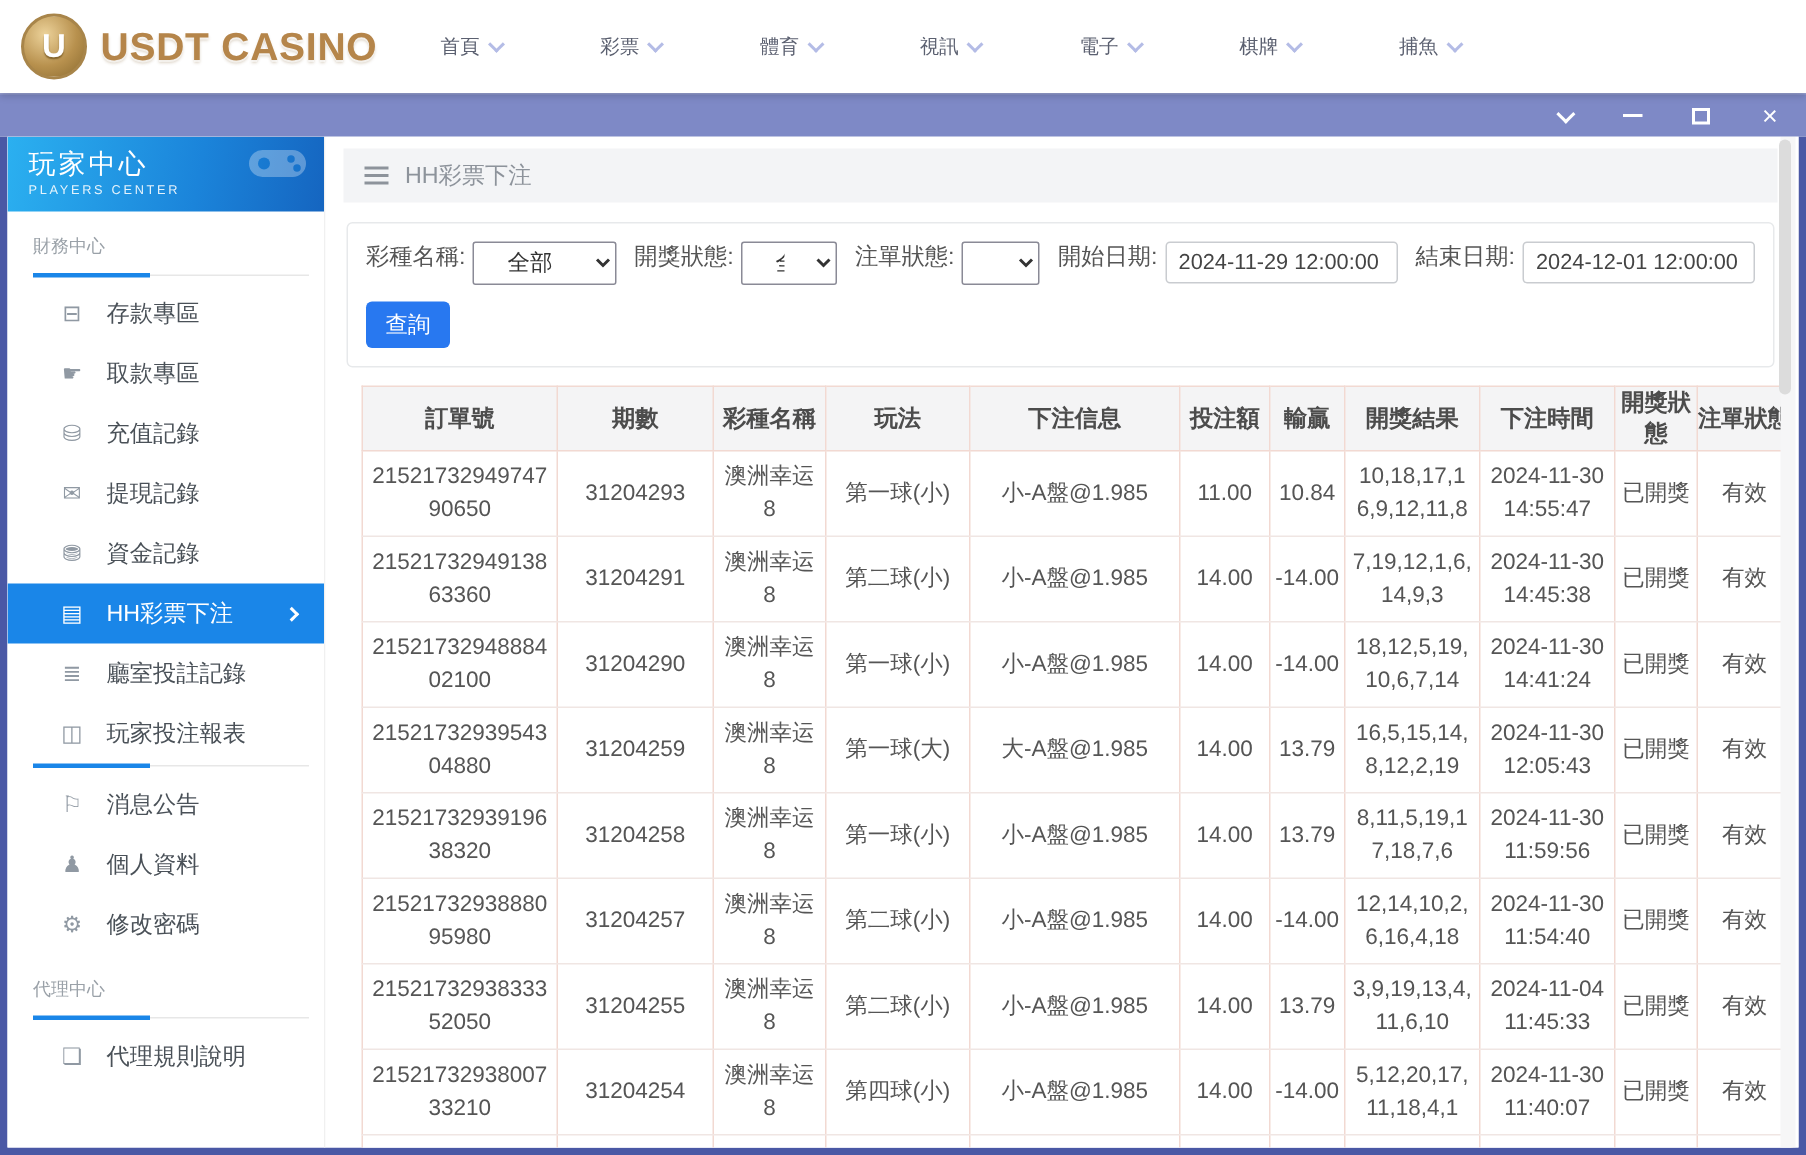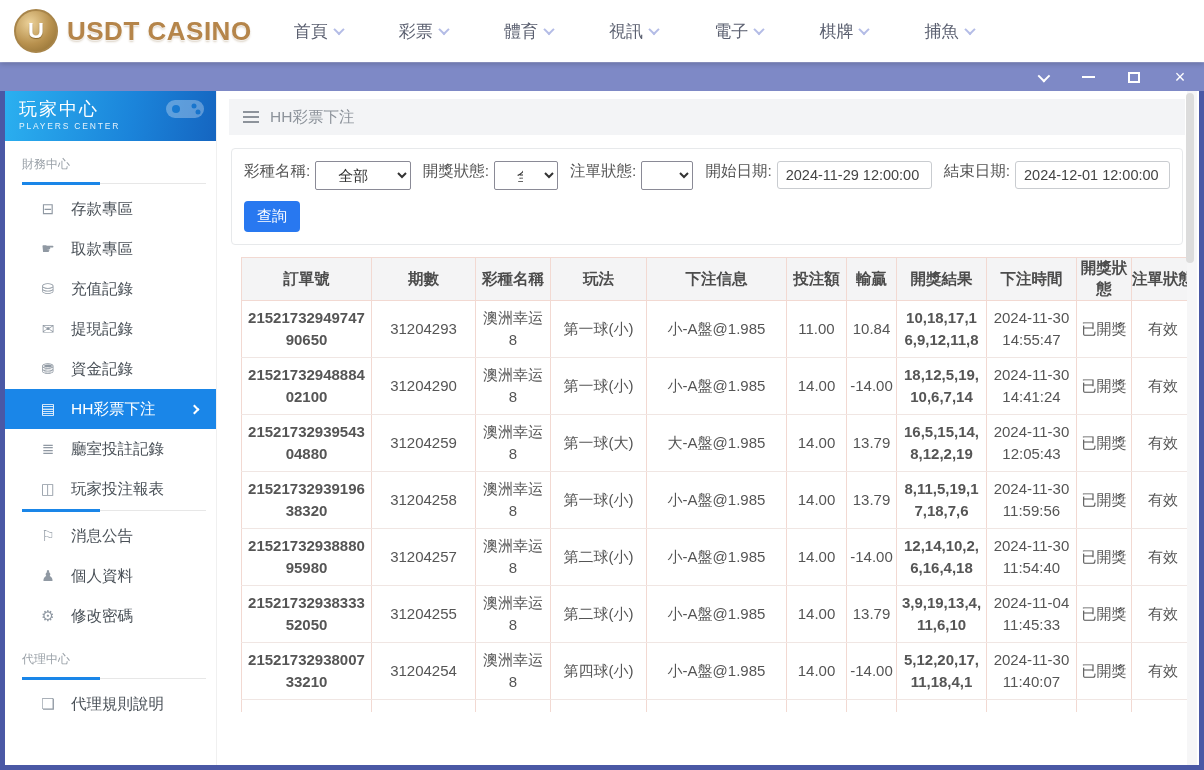--- a/index.html
+++ b/index.html
@@ -12,21 +12,21 @@
   .logo { display:flex; align-items:center; gap:9px; margin-left:14px; cursor:pointer; }
   .logo-circle { width:44px; height:44px; border-radius:50%;
     background:radial-gradient(circle at 35% 30%, #ecd29a, #b8914e 55%, #8a6a2f);
     display:flex; align-items:center; justify-content:center;
     border:2px solid #a8854a; }
   .logo-circle .u { color:#fff; font-size:22px; font-weight:bold;
     text-shadow:0 1px 1px rgba(90,60,10,.6); }
   .logo-text { font-size:26px; font-weight:bold; letter-spacing:.5px; color:#b5854a;
     text-shadow:0 1px 0 rgba(255,255,255,.6), 0 2px 2px rgba(120,85,30,.25); }
   .nav { display:flex; justify-content:space-between; width:680px; margin-left:42px;
-    font-size:17px; color:#5b6070; }
+    font-size:13px; color:#5b6070; }
   .nav-item { display:flex; align-items:center; gap:7px; cursor:pointer; }
   .chev { width:8px; height:8px; border-right:2px solid #b4bce6; border-bottom:2px solid #b4bce6;
     transform:rotate(45deg) translate(-1px,-1px); }
 
   
   .titlebar { height:29px; background:#7e89c6; border-top:1px solid #9aa3d6;
     display:flex; align-items:center; justify-content:flex-end; gap:30px;
     padding-right:16px; color:#fff; position:relative; z-index:2; }
   .tb-icon { cursor:pointer; display:flex; align-items:center; justify-content:center;
     width:16px; height:16px; }
@@ -85,21 +85,21 @@
     font-family:"Liberation Sans","DejaVu Sans",sans-serif; }
 
   
   .tbl-wrap { margin-right:28px;padding-left:12px; }
   table { border-collapse:collapse; table-layout:fixed; width:953px; }
   th { background:#f4f4f5; color:#4c4c4c; font-size:15.5px; font-weight:bold;
     height:43px; border:1px solid #f2d9d2; }
   td { height:57px; text-align:center; color:#555; font-size:15px; padding:2px 3px;
     border-left:1px solid #f2d9d2; border-right:1px solid #f2d9d2;
     border-bottom:1px solid #f0e6e3; line-height:1.45; background:#fff; }
-  td.brk { word-break:break-all;font-weight:bold; }
+  td.brk { word-break:break-all; }
   tr.partial td { height:12px; border-bottom:none; }
 
   
   .scroll-track { position:absolute; right:2px; top:0; bottom:0; width:10px; background:#f6f6f7; }
   .scroll-thumb { position:absolute; right:3px; top:2px; width:8px; height:170px;
     background:#dcdcdc; border-radius:4px; }
 </style>
 </head>
 <body>
 
@@ -296,20 +296,33 @@
               <td>第一球(小)</td>
               <td>小-A盤@1.985</td>
               <td>11.00</td>
               <td>10.84</td>
               <td class="brk">10,18,17,16,9,12,11,8</td>
               <td>2024-11-30 14:55:47</td>
               <td>已開獎</td>
               <td>有效</td>
             </tr>
             <tr>
+              <td class="brk">2152173294913863360</td>
+              <td>31204291</td>
+              <td>澳洲幸运8</td>
+              <td>第二球(小)</td>
+              <td>小-A盤@1.985</td>
+              <td>14.00</td>
+              <td>-14.00</td>
+              <td class="brk">7,19,12,1,6,14,9,3</td>
+              <td>2024-11-30 14:45:38</td>
+              <td>已開獎</td>
+              <td>有效</td>
+            </tr>
+            <tr>
               <td class="brk">2152173294888402100</td>
               <td>31204290</td>
               <td>澳洲幸运8</td>
               <td>第一球(小)</td>
               <td>小-A盤@1.985</td>
               <td>14.00</td>
               <td>-14.00</td>
               <td class="brk">18,12,5,19,10,6,7,14</td>
               <td>2024-11-30 14:41:24</td>
               <td>已開獎</td>

